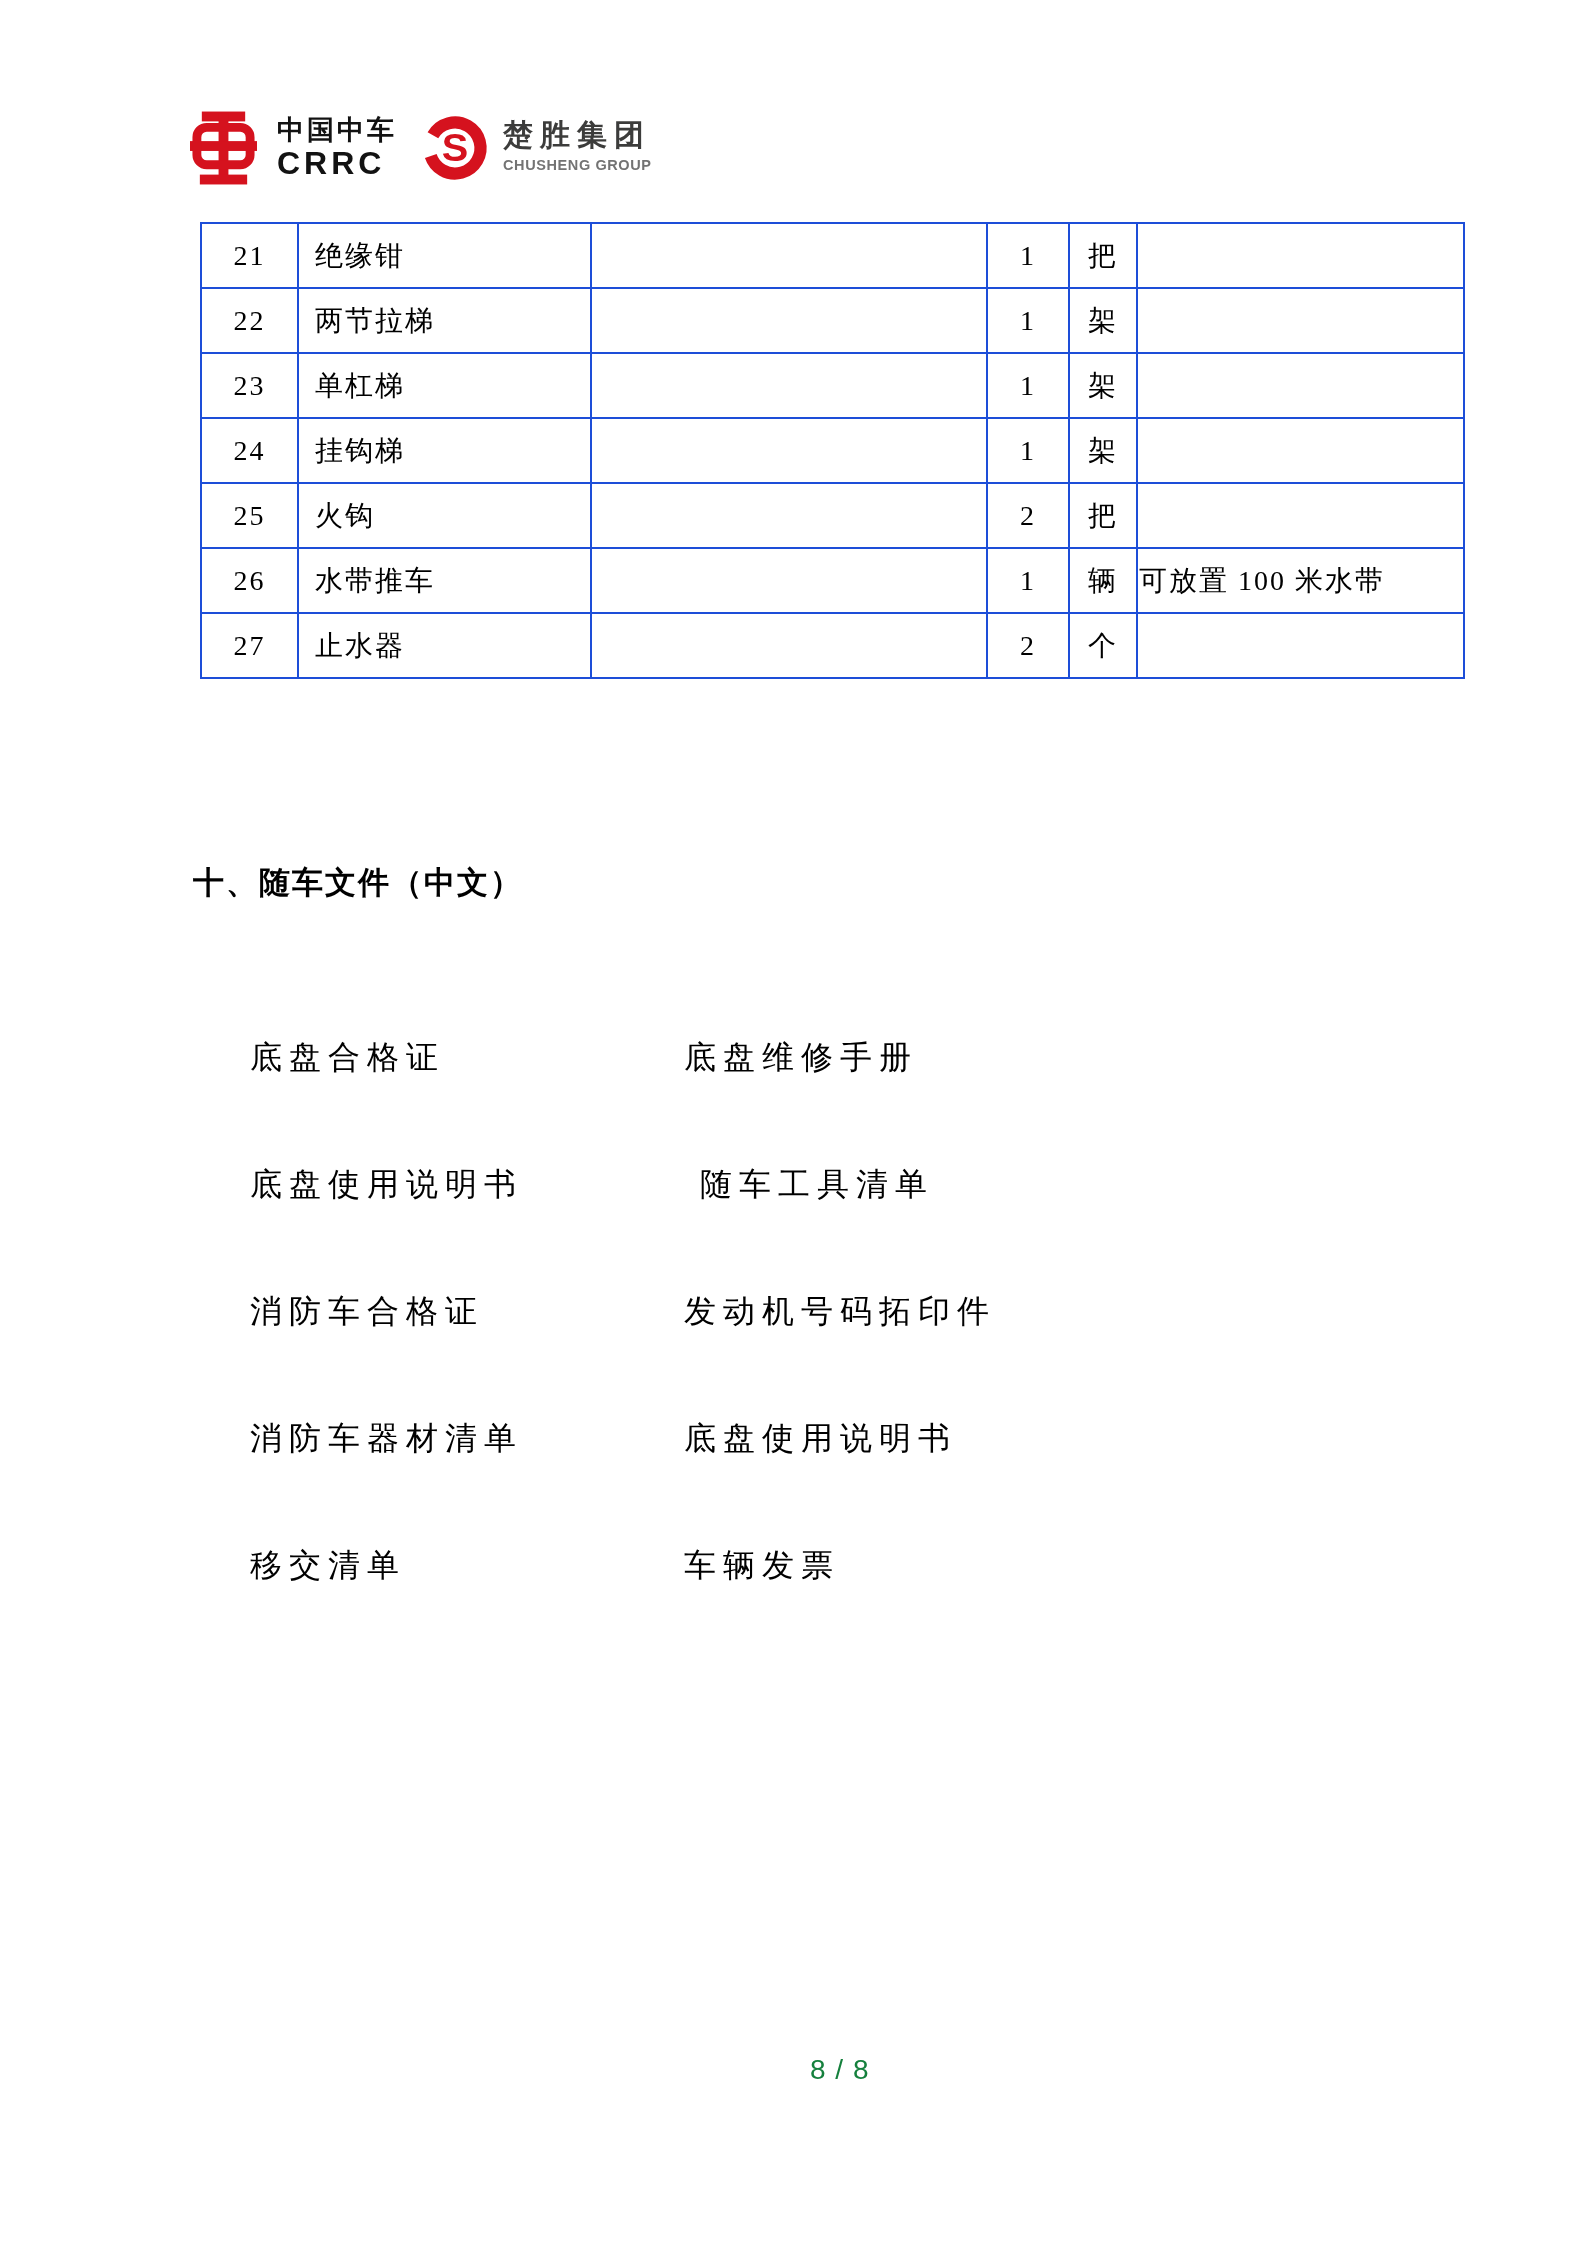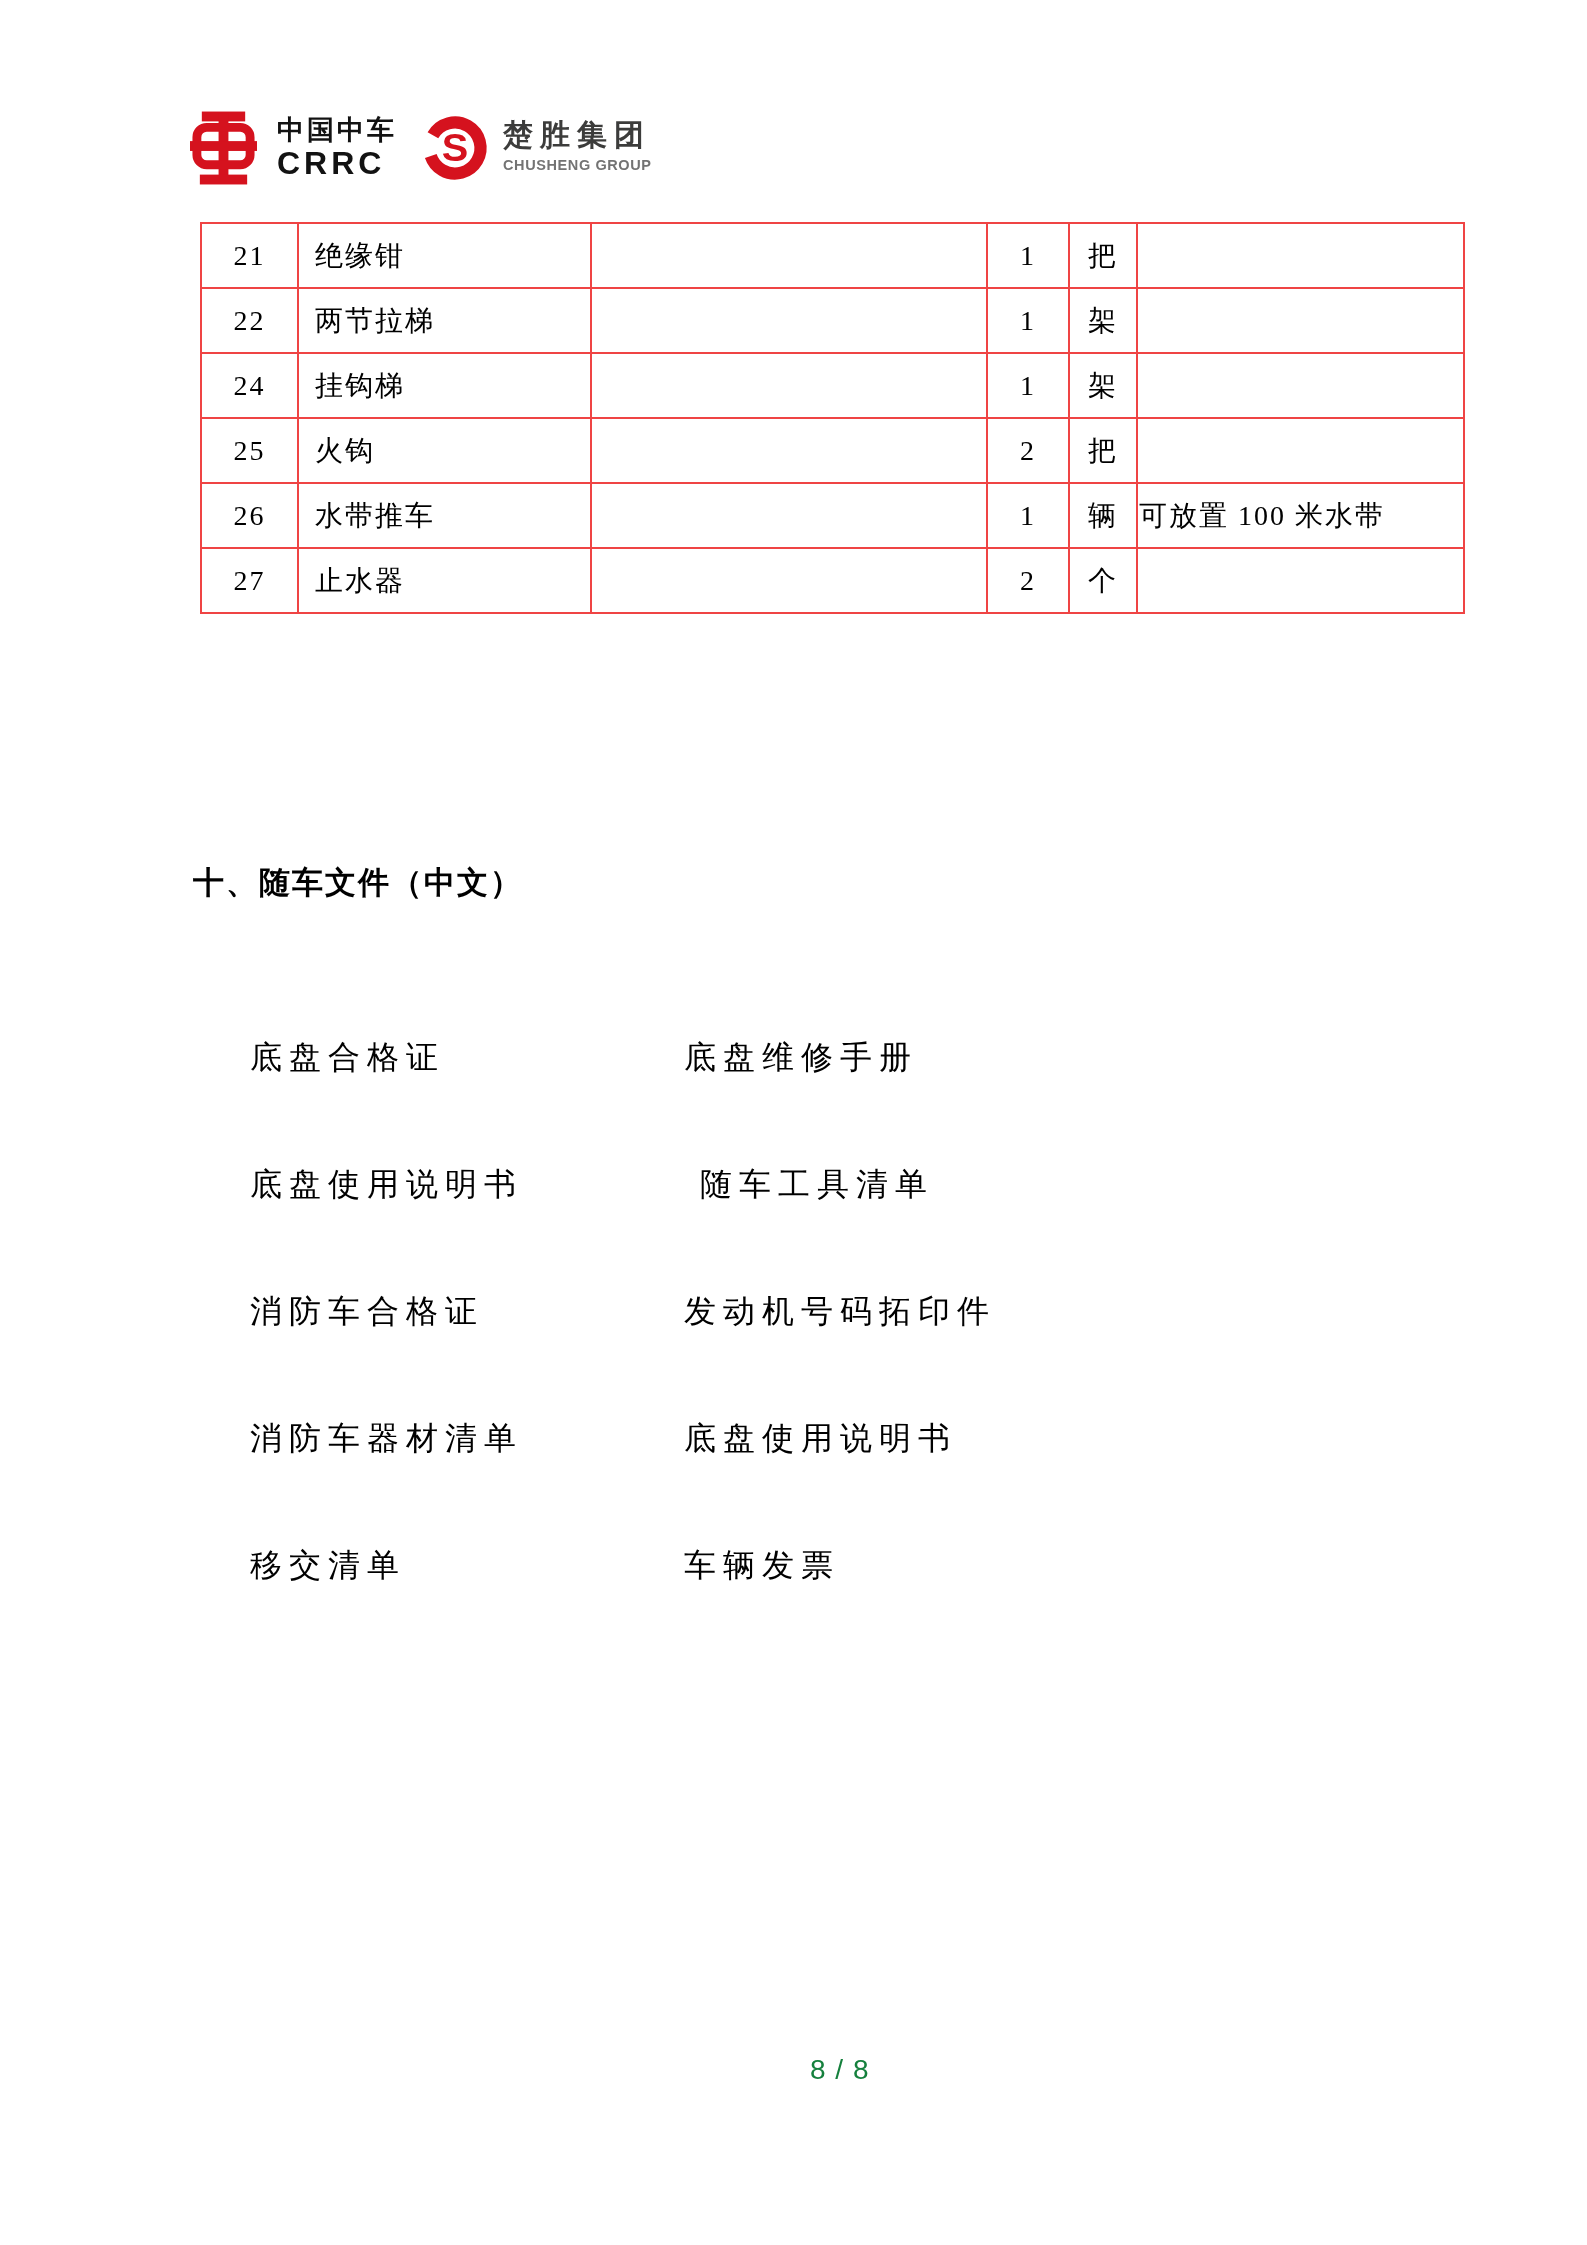--- a/index.html
+++ b/index.html
@@ -23,21 +23,21 @@
   .cs-zh { font-size:30px; font-weight:bold; letter-spacing:7px; line-height:36px; color:#3c3c3b; }
   .cs-en { font-size:14.5px; font-weight:bold; letter-spacing:0.6px; line-height:16px;
            margin-top:4px; color:#737373; }
 
   
   table.equip {
     position:absolute; left:200px; top:222px;
     border-collapse:collapse; table-layout:fixed;
   }
   table.equip td {
-    border:2px solid #ef4444; height:61px; font-size:28px;
+    border:2px solid #1d4ed8; height:61px; font-size:28px;
     letter-spacing:2px; vertical-align:middle; overflow:hidden;
   }
   td.c-no, td.c-qty, td.c-unit { text-align:center; }
   td.c-name { padding-left:16px; }
   td.c-note { }
 
   
   .section-title {
     position:absolute; left:193px; top:862px; margin:0;
     font-size:31px; font-weight:bold; letter-spacing:2px;
@@ -114,20 +114,28 @@
       </tr>
       <tr>
         <td class="c-no">22</td>
         <td class="c-name">两节拉梯</td>
         <td class="c-spec"></td>
         <td class="c-qty">1</td>
         <td class="c-unit">架</td>
         <td class="c-note"></td>
       </tr>
       <tr>
+        <td class="c-no">23</td>
+        <td class="c-name">单杠梯</td>
+        <td class="c-spec"></td>
+        <td class="c-qty">1</td>
+        <td class="c-unit">架</td>
+        <td class="c-note"></td>
+      </tr>
+      <tr>
         <td class="c-no">24</td>
         <td class="c-name">挂钩梯</td>
         <td class="c-spec"></td>
         <td class="c-qty">1</td>
         <td class="c-unit">架</td>
         <td class="c-note"></td>
       </tr>
       <tr>
         <td class="c-no">25</td>
         <td class="c-name">火钩</td>

